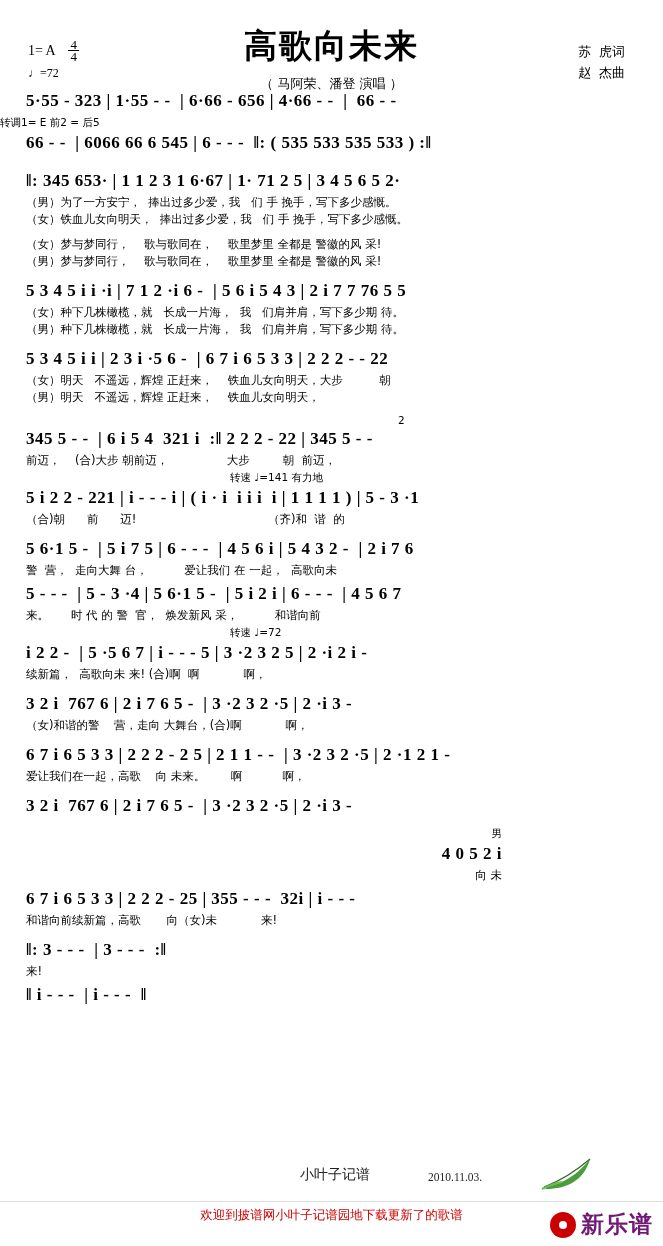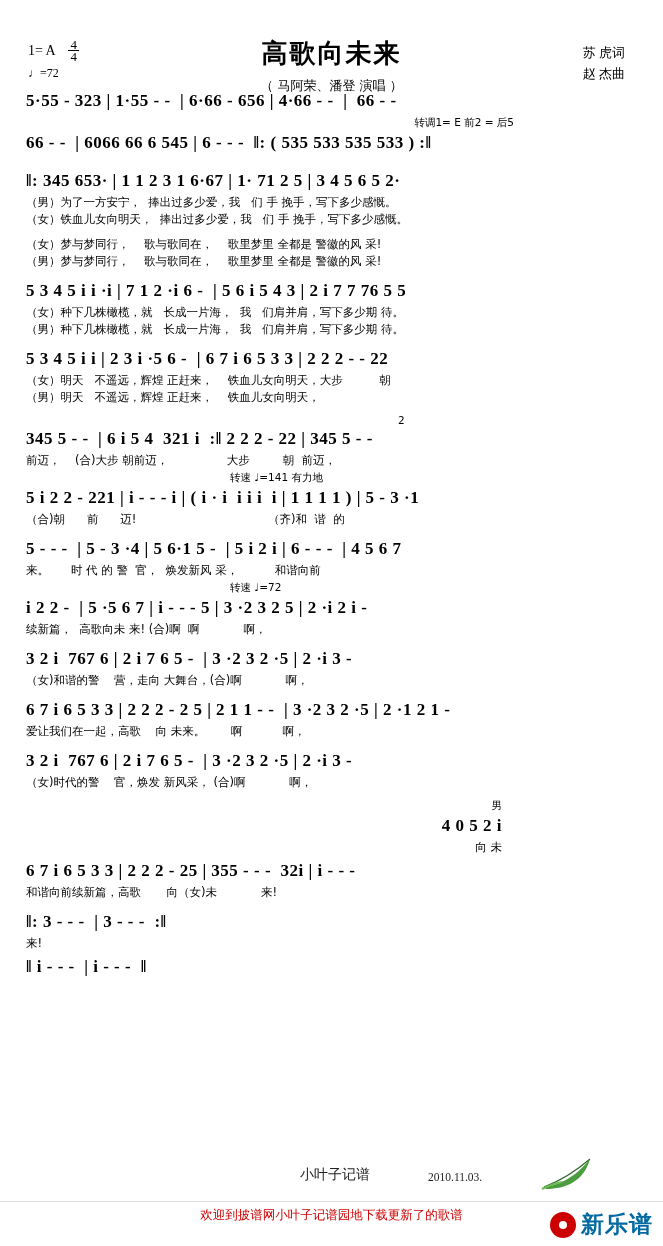--- a/index.html
+++ b/index.html
@@ -9,41 +9,41 @@
     font-family:"Liberation Serif", serif;
     color:#000;
     position:relative;
     overflow:hidden;
   }
   .sheet{position:relative;width:663px;height:1246px;}
 
   
   .title{
     text-align:center;
-    font-size:26px;
+    font-size:33px;
     font-weight:bold;
     letter-spacing:2px;
     margin:0;
-    padding-top:36px;
+    padding-top:24px;
     font-family:"DejaVu Sans", sans-serif;
   }
   .subtitle{
     text-align:center;
     font-size:13px;
     margin-top:6px;
     font-family:"DejaVu Sans", sans-serif;
   }
   .credits{
     position:absolute;
     right:38px;
     top:42px;
     font-size:13px;
     line-height:21px;
     text-align:left;
-    font-family:Liberation Serif, serif;
+    font-family:Liberation Mono, monospace;
     margin-left:14px;
   }
   .keysig{
     position:absolute;
     left:28px;
     top:40px;
     font-size:14px;
     font-family:"Liberation Serif", serif;
   }
   .keysig .meter{
@@ -90,21 +90,21 @@
     font-size:11.5px;
     white-space:pre;
     line-height:17px;
     letter-spacing:0px;
   }
   .ann{
     font-family:"DejaVu Sans", sans-serif;
     font-size:10.5px;
     white-space:pre;
   }
-  .ann.right{text-align:right;padding-right:40px;padding-left:32px;}
+  .ann.right{padding-right:40px;}
   .ann.mid{padding-left:230px;}
 
   .spacer6{height:6px;}
   .spacer10{height:10px;}
 
   
   .footer{
     position:absolute;
     left:0;bottom:0;width:663px;
   }
@@ -154,21 +154,21 @@
   }
   .logo .disc:after{
     content:"";
     position:absolute;left:9px;top:9px;
     width:8px;height:8px;border-radius:50%;
     background:#fff;
   }
   .logo .txt{
     font-size:23px;font-weight:bold;
     font-family:"DejaVu Sans", sans-serif;
-    color:#0369a1;
+    color:#701a75;
     letter-spacing:1px;
     text-align:center;
   }
   .sep{
     position:absolute;left:0;bottom:44px;width:663px;height:1px;background:#ddd;
   }
 </style>
 </head>
 <body>
 
@@ -244,20 +244,24 @@
 
     <div class="ann mid">转速 ♩=141 有力地</div>
 
     <div class="line">
       <div class="notes">5 i 2 2 - 221 | i - - - i | ( i · i  i i i  i | 1 1 1 1 ) | 5 - 3 ·1</div>
       <div class="lyric">（合)朝      前      迈!                                    （齐)和  谐  的</div>
     </div>
 
     <div class="spacer6"></div>
 
+    <div class="line">
+      <div class="notes">5 6·1 5 -  | 5 i 7 5 | 6 - - -  | 4 5 6 i | 5 4 3 2 -  | 2 i 7 6</div>
+      <div class="lyric">警  营，  走向大舞 台，          爱让我们 在 一起，  高歌向未</div>
+    </div>
 
     <div class="line">
       <div class="notes">5 - - -  | 5 - 3 ·4 | 5 6·1 5 -  | 5 i 2 i | 6 - - -  | 4 5 6 7</div>
       <div class="lyric">来。      时 代 的 警  官，  焕发新风 采，          和谐向前</div>
     </div>
 
     <div class="ann mid">转速 ♩=72</div>
 
     <div class="line">
       <div class="notes">i 2 2 -  | 5 ·5 6 7 | i - - - 5 | 3 ·2 3 2 5 | 2 ·i 2 i -</div>
@@ -275,21 +279,20 @@
 
     <div class="line">
       <div class="notes">6 7 i 6 5 3 3 | 2 2 2 - 2 5 | 2 1 1 - -  | 3 ·2 3 2 ·5 | 2 ·1 2 1 -</div>
       <div class="lyric">爱让我们在一起，高歌    向 未来。       啊           啊，</div>
     </div>
 
     <div class="spacer6"></div>
 
     <div class="line">
       <div class="notes">3 2 i  767 6 | 2 i 7 6 5 -  | 3 ·2 3 2 ·5 | 2 ·i 3 -</div>
-      <div class="lyric">（女)时代的警    官，焕发 新风采， (合)啊            啊，</div>
     </div>
 
     <div class="spacer6"></div>
 
     <div class="line" style="text-align:right;padding-right:52px;">
       <div class="ann" style="text-align:right">男</div>
       <div class="notes" style="text-align:right">4 0 5 2 i</div>
       <div class="lyric" style="text-align:right">向 未</div>
     </div>
 

